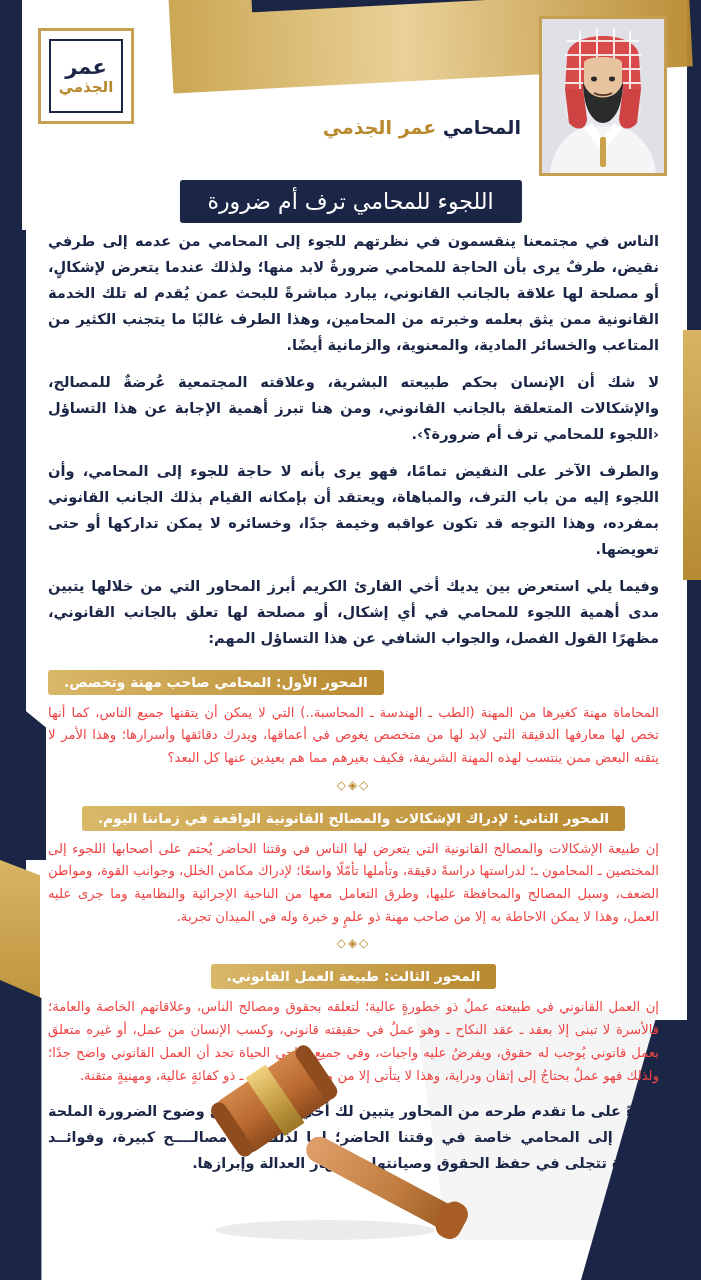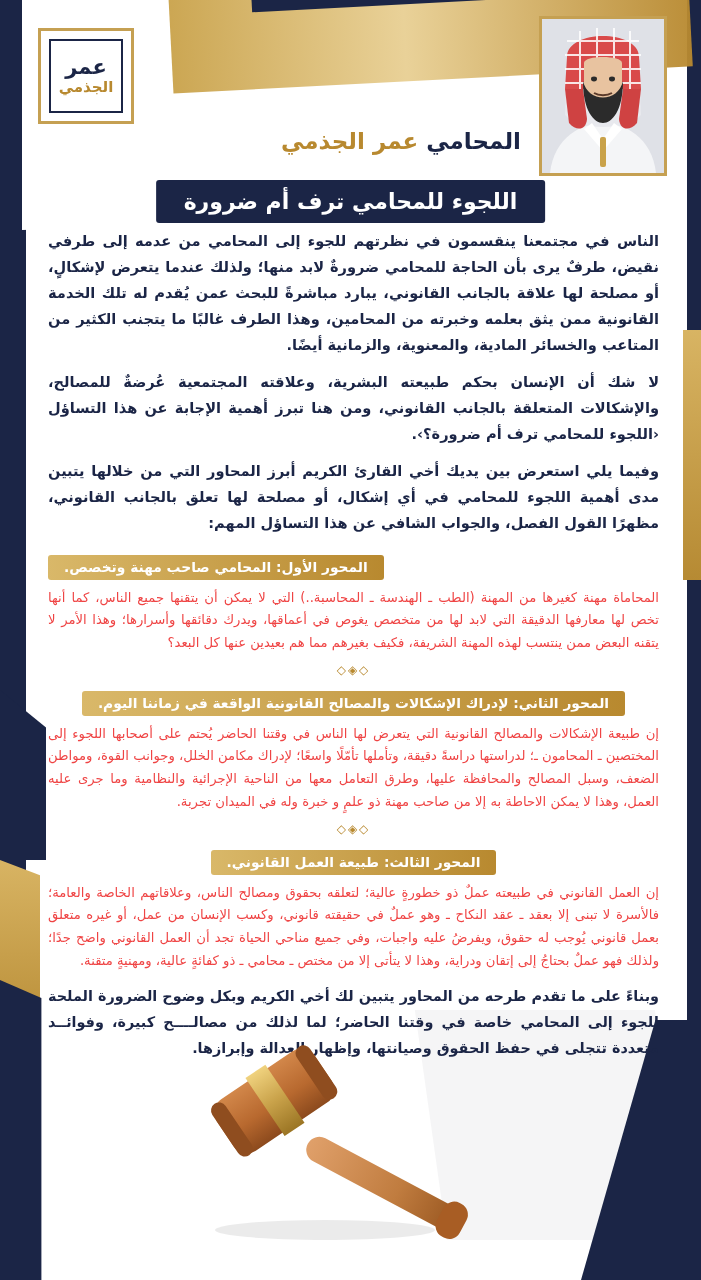--- a/index.html
+++ b/index.html
@@ -112,32 +112,32 @@
   .portrait {
     position: absolute; right: 34px; top: 16px;
     width: 128px; height: 160px;
     border: 3px solid #c5a052;
     background: #e9eaee;
     overflow: hidden;
   }
   .portrait svg { display: block; }
 
   .author-name {
-    position: absolute; right: 180px; top: 128px;
-    font-size: 23px; font-weight: bold; color: #1b2546;
+    position: absolute; right: 180px; top: 116px;
+    font-size: 19px; font-weight: bold; color: #1b2546;
     white-space: nowrap;
   }
   .author-name .gold { color: #b8892f; }
 
   .title-banner {
     position: absolute; left: 50%; transform: translateX(-50%);
     top: 180px;
     background: #1b2546;
     color: #ffffff;
-    font-size: 22px; font-weight: bold;
+    font-size: 22px; font-weight: normal;
     padding: 9px 28px;
     border-radius: 3px;
     white-space: nowrap;
   }
 
   
   .content {
     position: absolute; left: 48px; right: 42px; top: 228px;
     text-align: justify;
     color: #1b2546;
@@ -239,20 +239,21 @@
       <span>المحامي </span><span class="gold">عمر الجذمي</span>
     </div>
 
     <div class="title-banner">اللجوء للمحامي ترف أم ضرورة</div>
   </div>
 
   <div class="content">
 
     <p class="intro">الناس في مجتمعنا ينقسمون في نظرتهم للجوء إلى المحامي من عدمه إلى طرفي نقيض، طرفٌ يرى بأن الحاجة للمحامي ضرورةٌ لابد منها؛ ولذلك عندما يتعرض لإشكالٍ، أو مصلحة لها علاقة بالجانب القانوني، يبارد مباشرةً للبحث عمن يُقدم له تلك الخدمة القانونية ممن يثق بعلمه وخبرته من المحامين، وهذا الطرف غالبًا ما يتجنب الكثير من المتاعب والخسائر المادية، والمعنوية، والزمانية أيضًا.</p>
     <p class="intro">لا شك أن الإنسان بحكم طبيعته البشرية، وعلاقته المجتمعية عُرضةٌ للمصالح، والإشكالات المتعلقة بالجانب القانوني، ومن هنا تبرز أهمية الإجابة عن هذا التساؤل ‹اللجوء للمحامي ترف أم ضرورة؟›.</p>
+    <p class="intro">والطرف الآخر على النقيض تمامًا، فهو يرى بأنه لا حاجة للجوء إلى المحامي، وأن اللجوء إليه من باب الترف، والمباهاة، ويعتقد أن بإمكانه القيام بذلك الجانب القانوني بمفرده، وهذا التوجه قد تكون عواقبه وخيمة جدًا، وخسائره لا يمكن تداركها أو حتى تعويضها.</p>
     <p class="intro">وفيما يلي استعرض بين يديك أخي القارئ الكريم أبرز المحاور التي من خلالها يتبين مدى أهمية اللجوء للمحامي في أي إشكال، أو مصلحة لها تعلق بالجانب القانوني، مظهرًا القول الفصل، والجواب الشافي عن هذا التساؤل المهم:</p>
 
     <div style="text-align:left;">
       <span class="section-heading">المحور الأول: المحامي صاحب مهنة وتخصص.</span>
     </div>
     <p class="body">المحاماة مهنة كغيرها من المهنة (الطب ـ الهندسة ـ المحاسبة..) التي لا يمكن أن يتقنها جميع الناس، كما أنها تخص لها معارفها الدقيقة التي لابد لها من متخصص يغوص في أعماقها، ويدرك دقائقها وأسرارها؛ وهذا الأمر لا يتقنه البعض ممن ينتسب لهذه المهنة الشريفة، فكيف بغيرهم مما هم بعيدين عنها كل البعد؟</p>
 
     <div class="divider">◇◈◇</div>
 
     <div style="text-align:center;">

